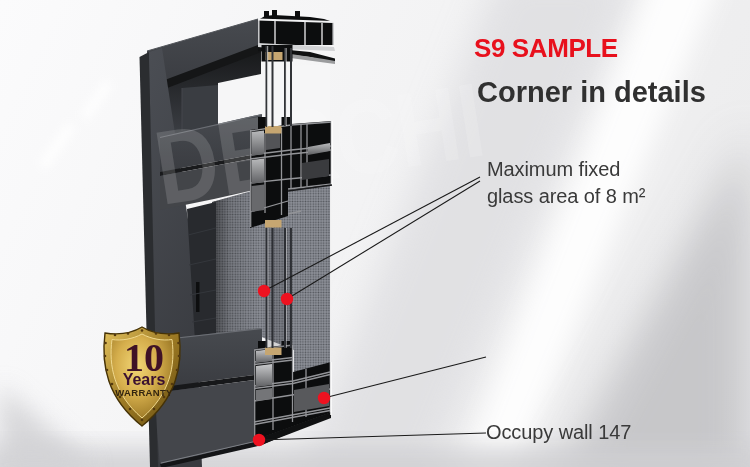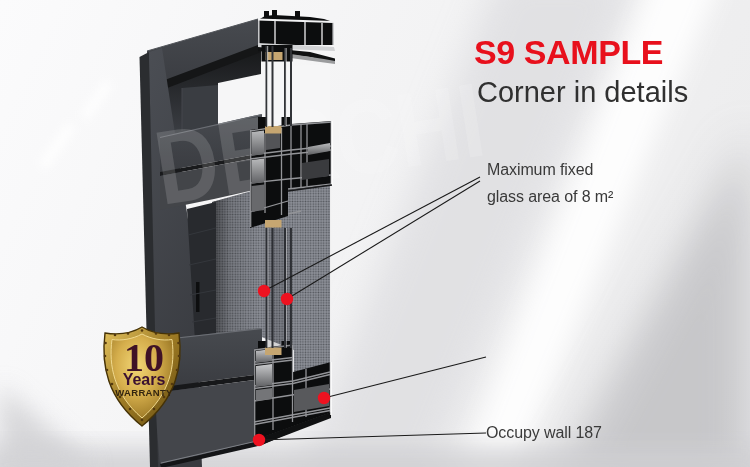--- a/index.html
+++ b/index.html
@@ -1,21 +1,21 @@
 <!DOCTYPE html>
 <html><head><meta charset="utf-8">
 <style>
 html,body{margin:0;padding:0}
 .page{position:relative;width:750px;height:467px;overflow:hidden;
   background:linear-gradient(115deg,#fbfbfc 0%,#f5f5f6 35%,#efeff0 70%,#ebebec 100%);
   font-family:"Liberation Sans",sans-serif}
 .abs{position:absolute}
-.t-red{left:474px;top:33px;font-size:34px;font-weight:bold;color:#e8101c;letter-spacing:-.4px}
-.t-dark{left:477px;top:76px;font-size:29px;font-weight:normal;color:#303030}
-.t-small{font-size:16px;color:#3a3a3a;line-height:27px;letter-spacing:-.1px}
+.t-red{left:474px;top:33px;font-size:26px;font-weight:bold;color:#e8101c;letter-spacing:-.4px}
+.t-dark{left:477px;top:76px;font-size:29px;font-weight:bold;color:#303030}
+.t-small{font-size:20px;color:#3a3a3a;line-height:27px;letter-spacing:-.1px}
 .tm{left:487px;top:156px}
 .tp{left:487px;top:343px}
 .to{left:486px;top:419px}
 </style></head>
 <body>
 <div class="page">
 <svg class="abs" style="left:0;top:0" width="750" height="467" viewBox="0 0 750 467">
  <defs>
   <filter id="b18" x="-40%" y="-40%" width="180%" height="180%">
           <feGaussianBlur stdDeviation="18"></feGaussianBlur>
@@ -272,13 +272,13 @@
   <circle cx="264" cy="291" r="6.2"></circle>
   <circle cx="287" cy="299" r="6.2"></circle>
   <circle cx="324" cy="398" r="6.2"></circle>
   <circle cx="259" cy="440" r="6.2"></circle>
  </g>
 </svg>
 
 <div class="abs t-red">S9 SAMPLE</div>
 <div class="abs t-dark">Corner in details</div>
 <div class="abs t-small tm">Maximum fixed<br>glass area of 8 m²</div>
-<div class="abs t-small to">Occupy wall 187</div>
+<div class="abs t-small to">Occupy wall 147</div>
 </div>
 </body></html>

